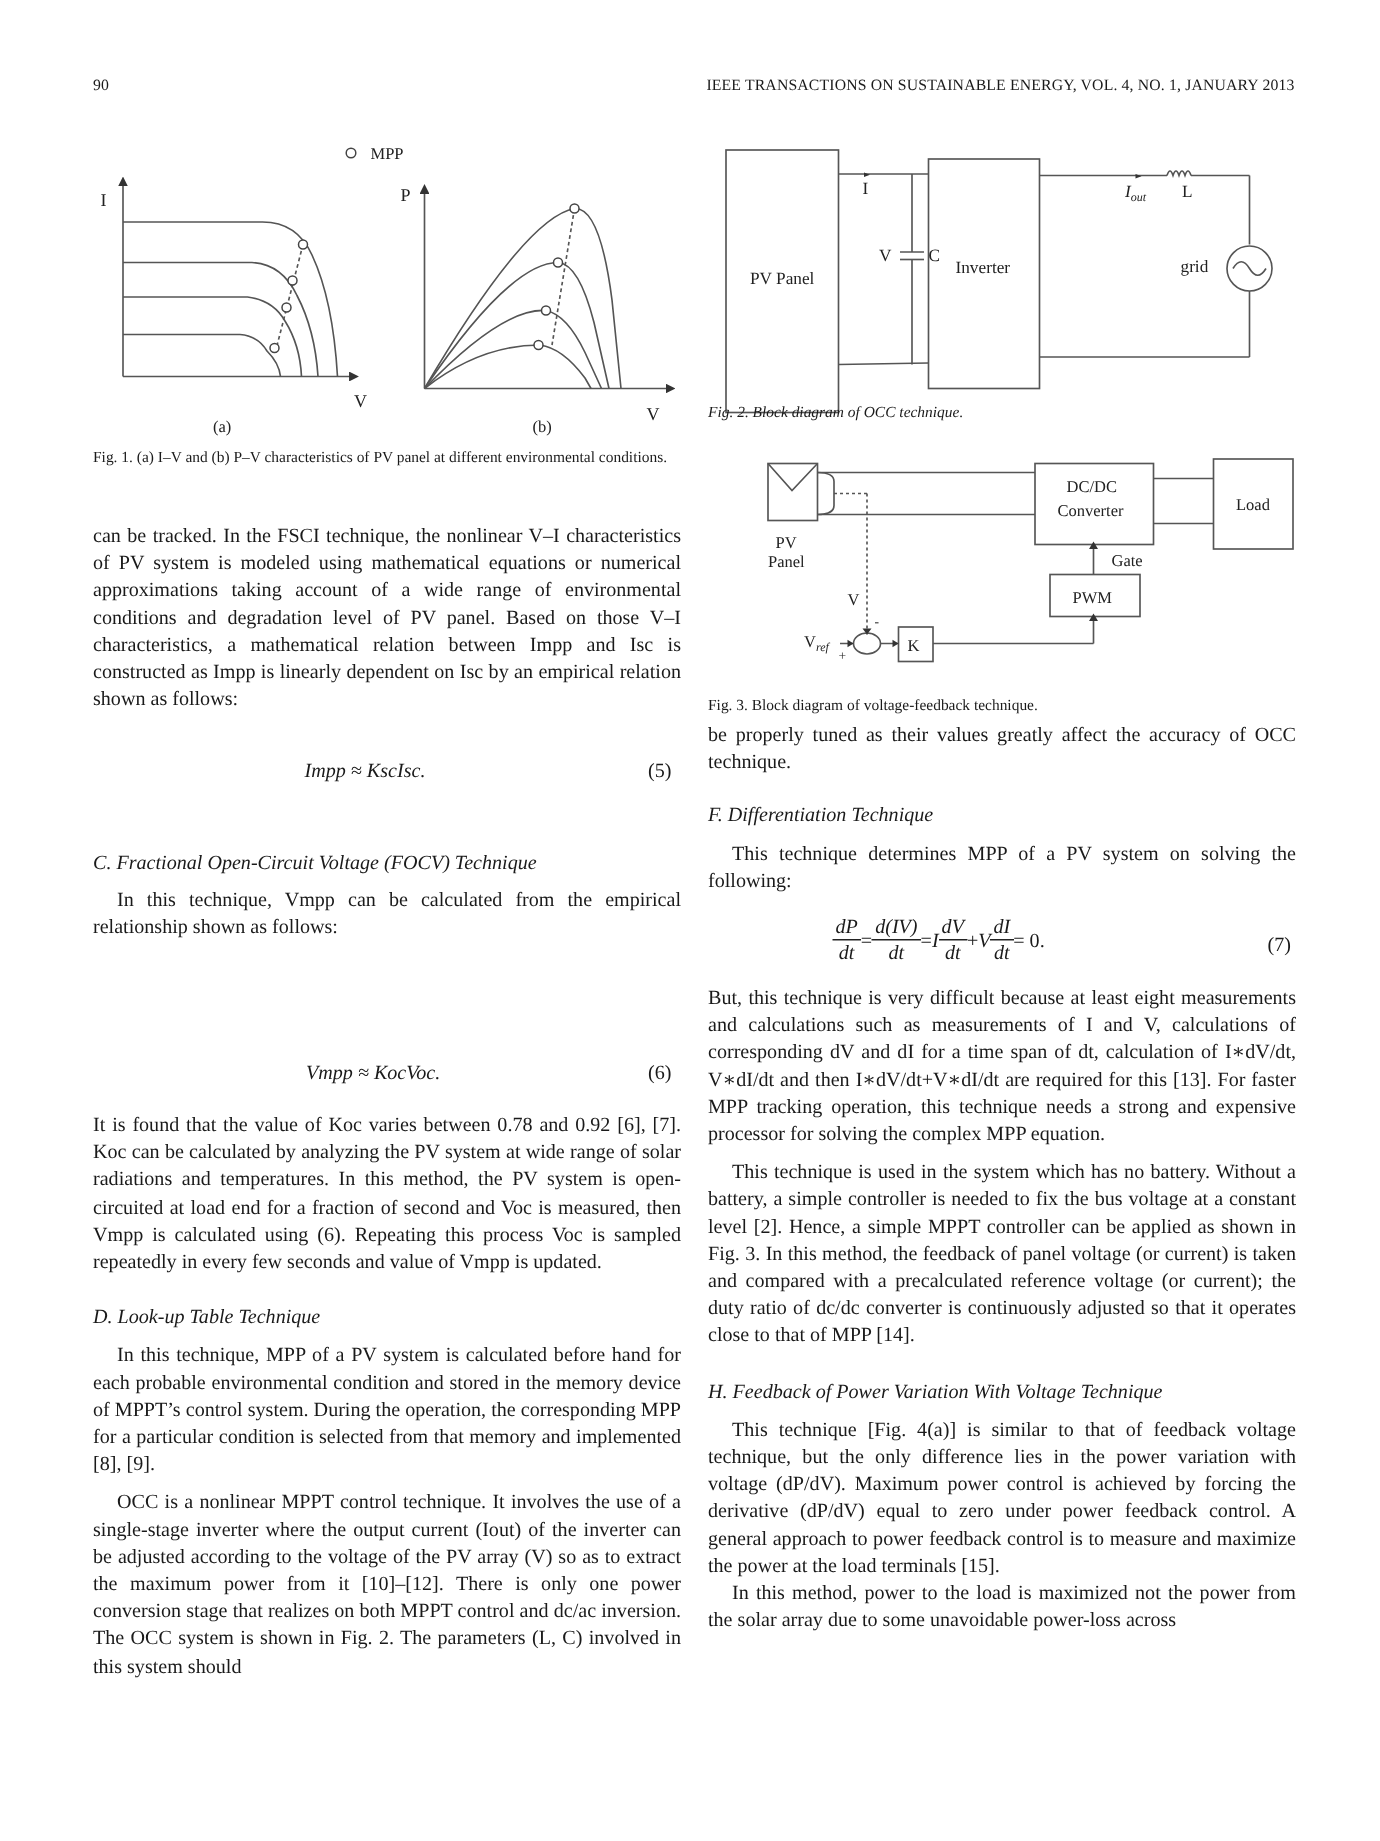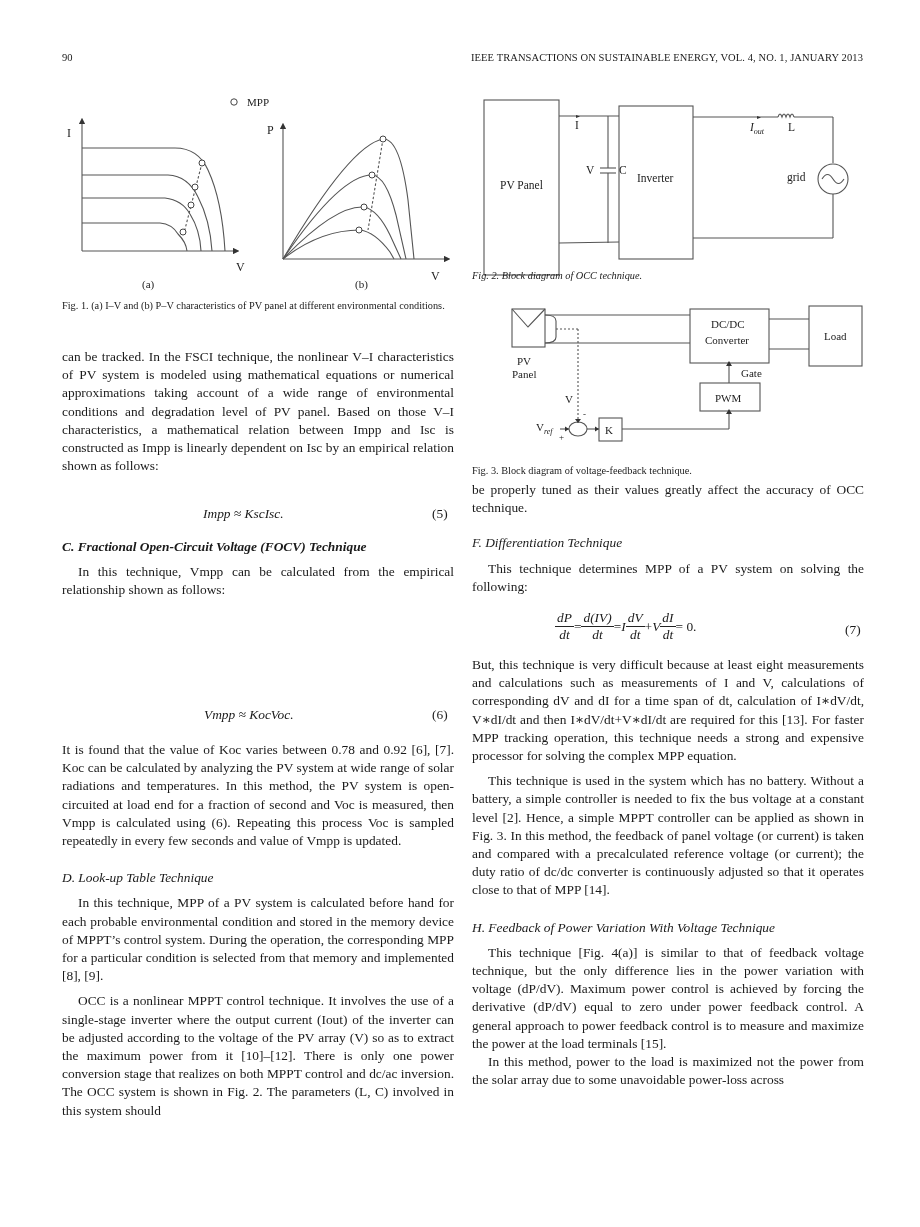--- a/index.html
+++ b/index.html
@@ -159,21 +159,21 @@
 </div>
 <div class="caption" style="left:472px; top:452px; width:400px;margin-top:12px;">Fig. 3.   Block diagram of voltage-feedback technique.</div>
 
 <div class="col" style="left:62px; top:348px;">
   <p>can be tracked. In the FSCI technique, the nonlinear V–I characteristics of PV system is modeled using mathematical equations or numerical approximations taking account of a wide range of environmental conditions and degradation level of PV panel. Based on those V–I characteristics, a mathematical relation between Impp and Isc is constructed as Impp is linearly dependent on Isc by an empirical relation shown as follows:</p>
 </div>
 <div class="eq" style="left:203px; top:506px;">Impp ≈ KscIsc.</div>
 <div class="eq-num" style="left:432px; top:506px;">(5)</div>
 
 <div class="col" style="left:62px; top:532px;">
-  <p class="section-title" style="margin-top:6px;font-weight:bold;">C.  Fractional Open-Circuit Voltage (FOCV) Technique</p>
+  <p class="section-title" style="margin-top:34px;">C.  Fractional Open-Circuit Voltage (FOCV) Technique</p>
   <p class="indent" style="margin-top:7px;">In this technique, Vmpp can be calculated from the empirical relationship shown as follows:</p>
 </div>
 <div class="eq" style="left:204px; top:707px;">Vmpp ≈ KocVoc.</div>
 <div class="eq-num" style="left:432px; top:707px;">(6)</div>
 
 <div class="col" style="left:62px; top:741px;">
   <p>It is found that the value of Koc varies between 0.78 and 0.92 [6], [7]. Koc can be calculated by analyzing the PV system at wide range of solar radiations and temperatures. In this method, the PV system is open-circuited at load end for a fraction of second and Voc is measured, then Vmpp is calculated using (6). Repeating this process Voc is sampled repeatedly in every few seconds and value of Vmpp is updated.</p>
   <p class="section-title" style="margin-top:19px;">D.  Look-up Table Technique</p>
   <p class="indent" style="margin-top:7px;">In this technique, MPP of a PV system is calculated before hand for each probable environmental condition and stored in the memory device of MPPT’s control system. During the operation, the corresponding MPP for a particular condition is selected from that memory and implemented [8], [9].</p>
   <p class="indent" style="margin-top:7px;">OCC is a nonlinear MPPT control technique. It involves the use of a single-stage inverter where the output current (Iout) of the inverter can be adjusted according to the voltage of the PV array (V) so as to extract the maximum power from it [10]–[12]. There is only one power conversion stage that realizes on both MPPT control and dc/ac inversion. The OCC system is shown in Fig. 2. The parameters (L, C) involved in this system should</p>

